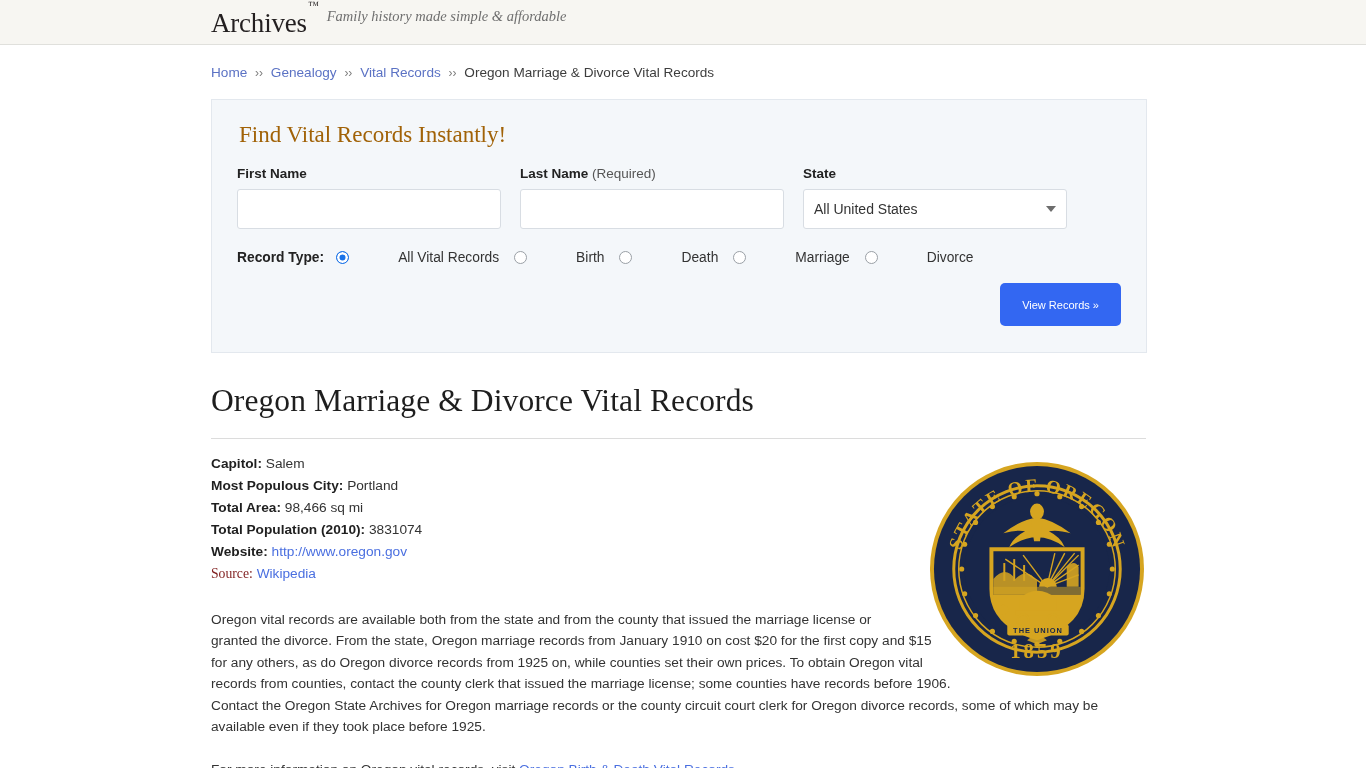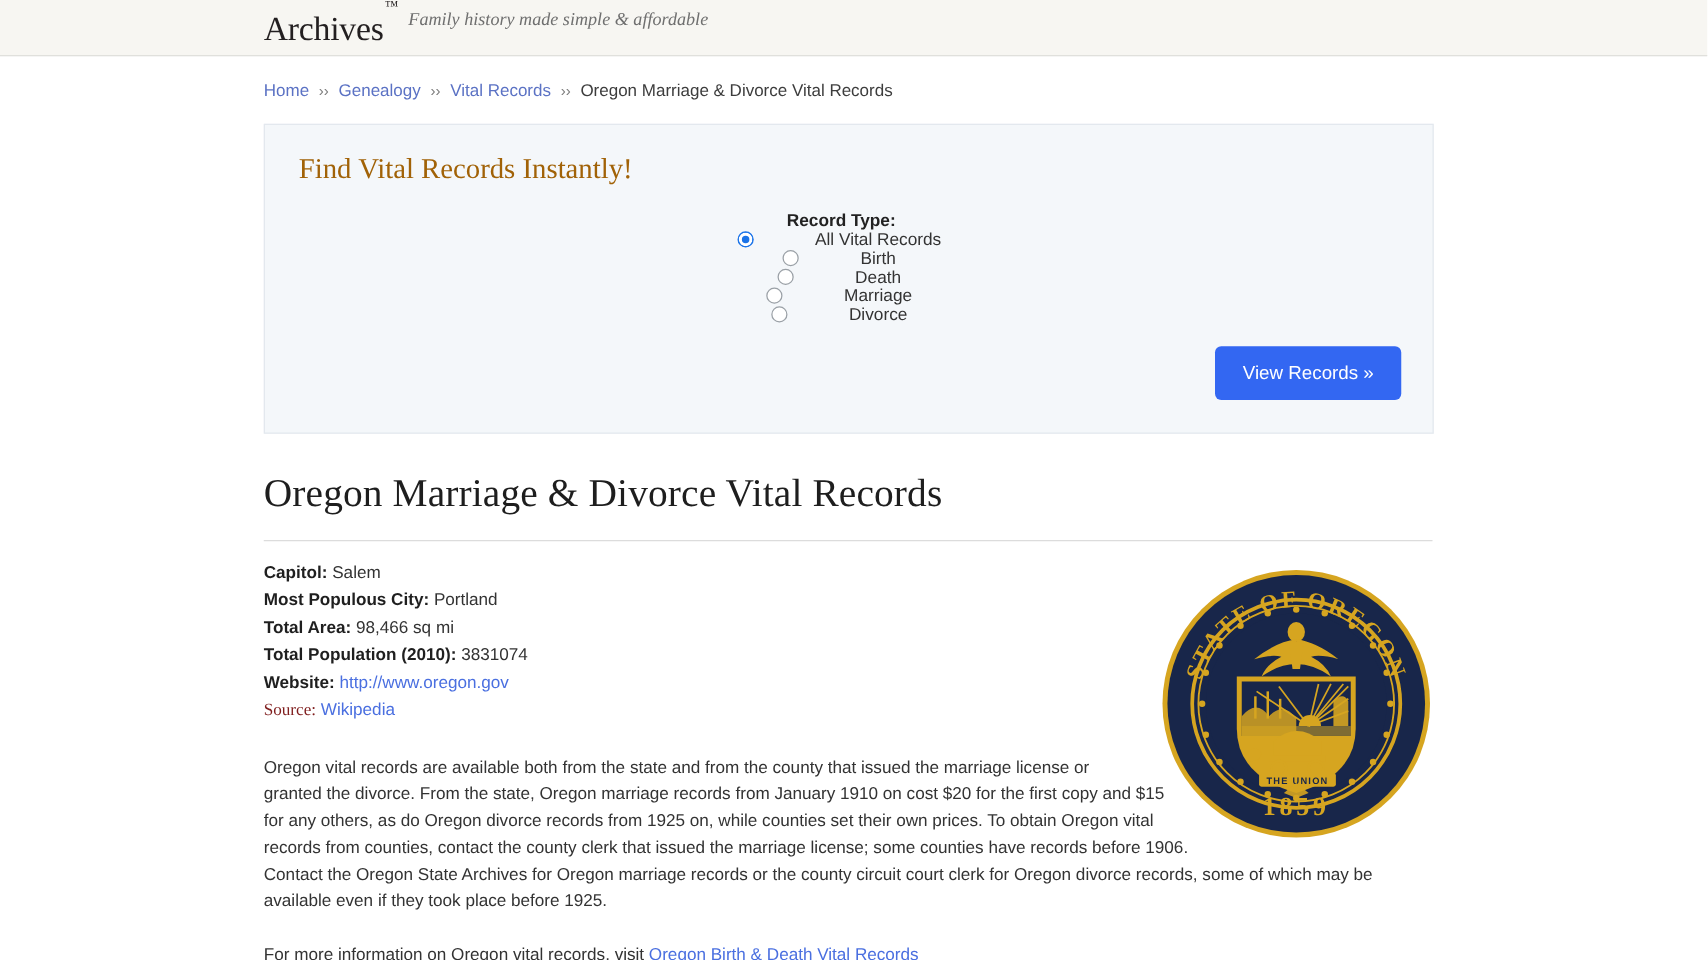--- a/index.html
+++ b/index.html
@@ -170,21 +170,20 @@
     border-top: 6px solid #6d6d6d;
     pointer-events: none;
   }
 
   .record-type-row {
     display: flex;
     align-items: center;
     margin-top: 21px;
     font-size: 13.8px;
     color: #333333;
-    flex-direction: column;
   }
   .rt-label {
     font-weight: bold;
     color: #222222;
     margin-right: 12px;
   }
   .radio-item {
     display: flex;
     align-items: center;
     margin-right: 15px;
@@ -211,21 +210,21 @@
   .btn-row {
     display: flex;
     justify-content: flex-end;
     margin-top: 18px;
   }
   .view-btn {
     background: #3367f2;
     color: #ffffff;
     border: none;
     border-radius: 5px;
-    font-size: 15px;
+    font-size: 11px;
     padding: 0 22px;
     height: 43px;
     cursor: pointer;
     font-family: "Liberation Sans", sans-serif;
   }
 
   
   .article-title {
     font-family: "Liberation Serif", serif;
     font-weight: 400;
@@ -294,20 +293,41 @@
     <a>Genealogy</a>
     <span class="crumb-sep">››</span>
     <a>Vital Records</a>
     <span class="crumb-sep">››</span>
     <span class="crumb-current">Oregon Marriage &amp; Divorce Vital Records</span>
   </div>
 
   <div class="search-panel">
     <h2 class="panel-title">Find Vital Records Instantly!</h2>
 
+    <div class="field-row">
+      <div class="field">
+        <label class="field-label">First Name</label>
+        <input class="text-input" type="text" placeholder="" style="">
+      </div>
+
+      <div class="field">
+        <label class="field-label"><span>Last Name</span> <span class="req">(Required)</span></label>
+        <input class="text-input" type="text" placeholder="" style="">
+      </div>
+
+      <div class="field">
+        <label class="field-label">State</label>
+        <div class="select-wrap">
+          <div class="select-box">
+            <span>All United States</span>
+          </div>
+          <span class="select-caret"></span>
+        </div>
+      </div>
+    </div>
 
     <div class="record-type-row">
       <span class="rt-label">Record Type:</span>
 
       <label class="radio-item">
         <span class="radio checked"></span>
         <span class="radio-label">All Vital Records</span>
       </label>
 
       <label class="radio-item">

